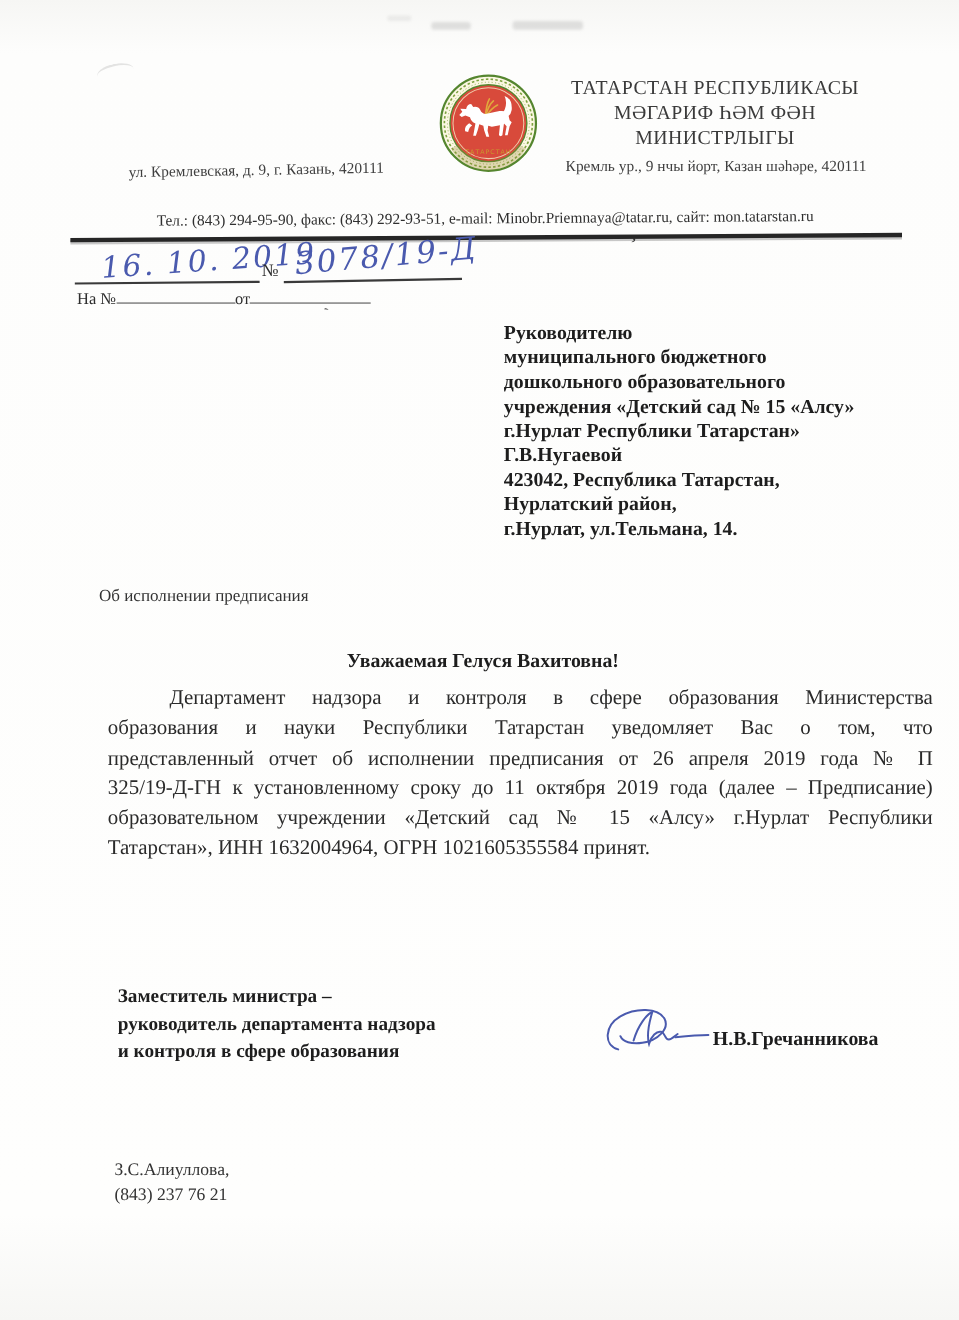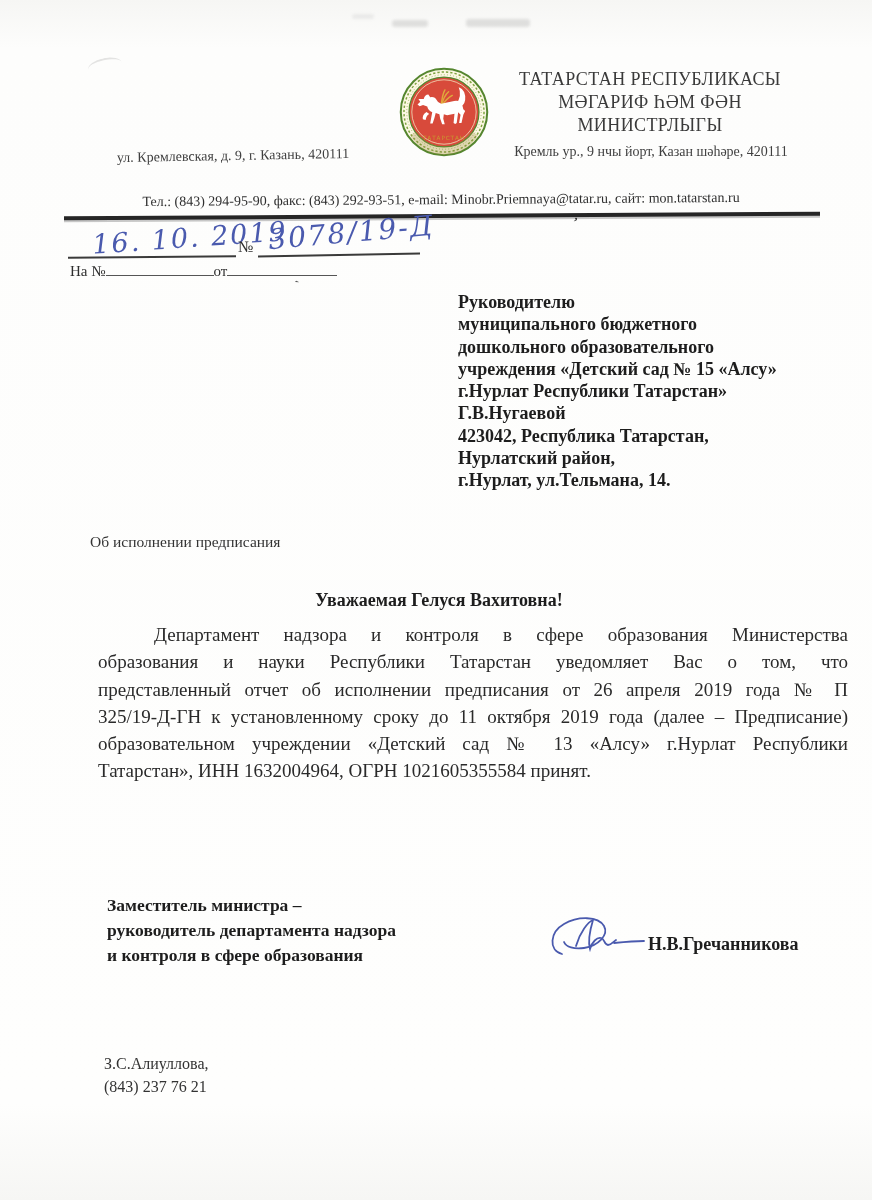--- a/index.html
+++ b/index.html
@@ -169,21 +169,21 @@
   </div>
 
   <div class="subject">Об исполнении предписания</div>
   <div class="salutation">Уважаемая Гелуся Вахитовна!</div>
 
   <div class="body-text">
     <div class="body-line indent">Департамент надзора и контроля в сфере образования Министерства</div>
     <div class="body-line">образования и науки Республики Татарстан уведомляет Вас о том, что</div>
     <div class="body-line">представленный отчет об исполнении предписания от 26 апреля 2019 года № П</div>
     <div class="body-line">325/19-Д-ГН к установленному сроку до 11 октября 2019 года (далее – Предписание)</div>
-    <div class="body-line">образовательном учреждении «Детский сад № 13 «Алсу» г.Нурлат Республики</div>
+    <div class="body-line">образовательном учреждении «Детский сад № 15 «Алсу» г.Нурлат Республики</div>
     <div class="body-line no-justify">Татарстан», ИНН 1632004964, ОГРН 1021605355584 принят.</div>
   </div>
 
   <div class="sig-title">
     <div>Заместитель министра –</div>
     <div>руководитель департамента надзора</div>
     <div>и контроля в сфере образования</div>
   </div>
   <div class="sig-image">
     <svg viewBox="0 0 120 70" width="120" height="70">

